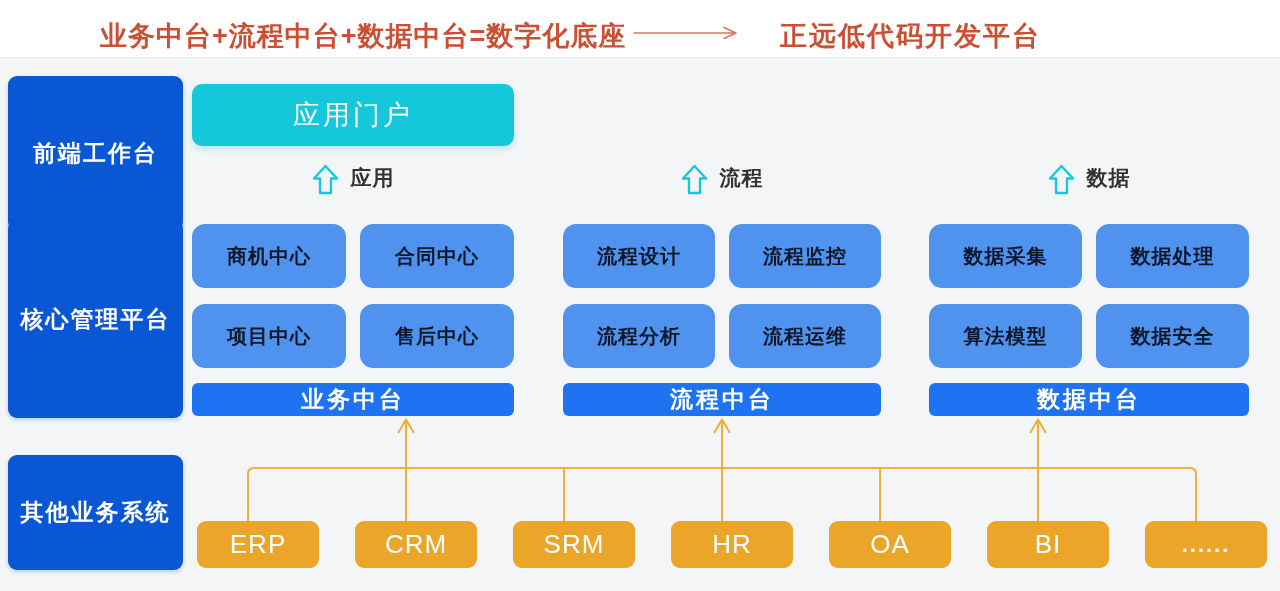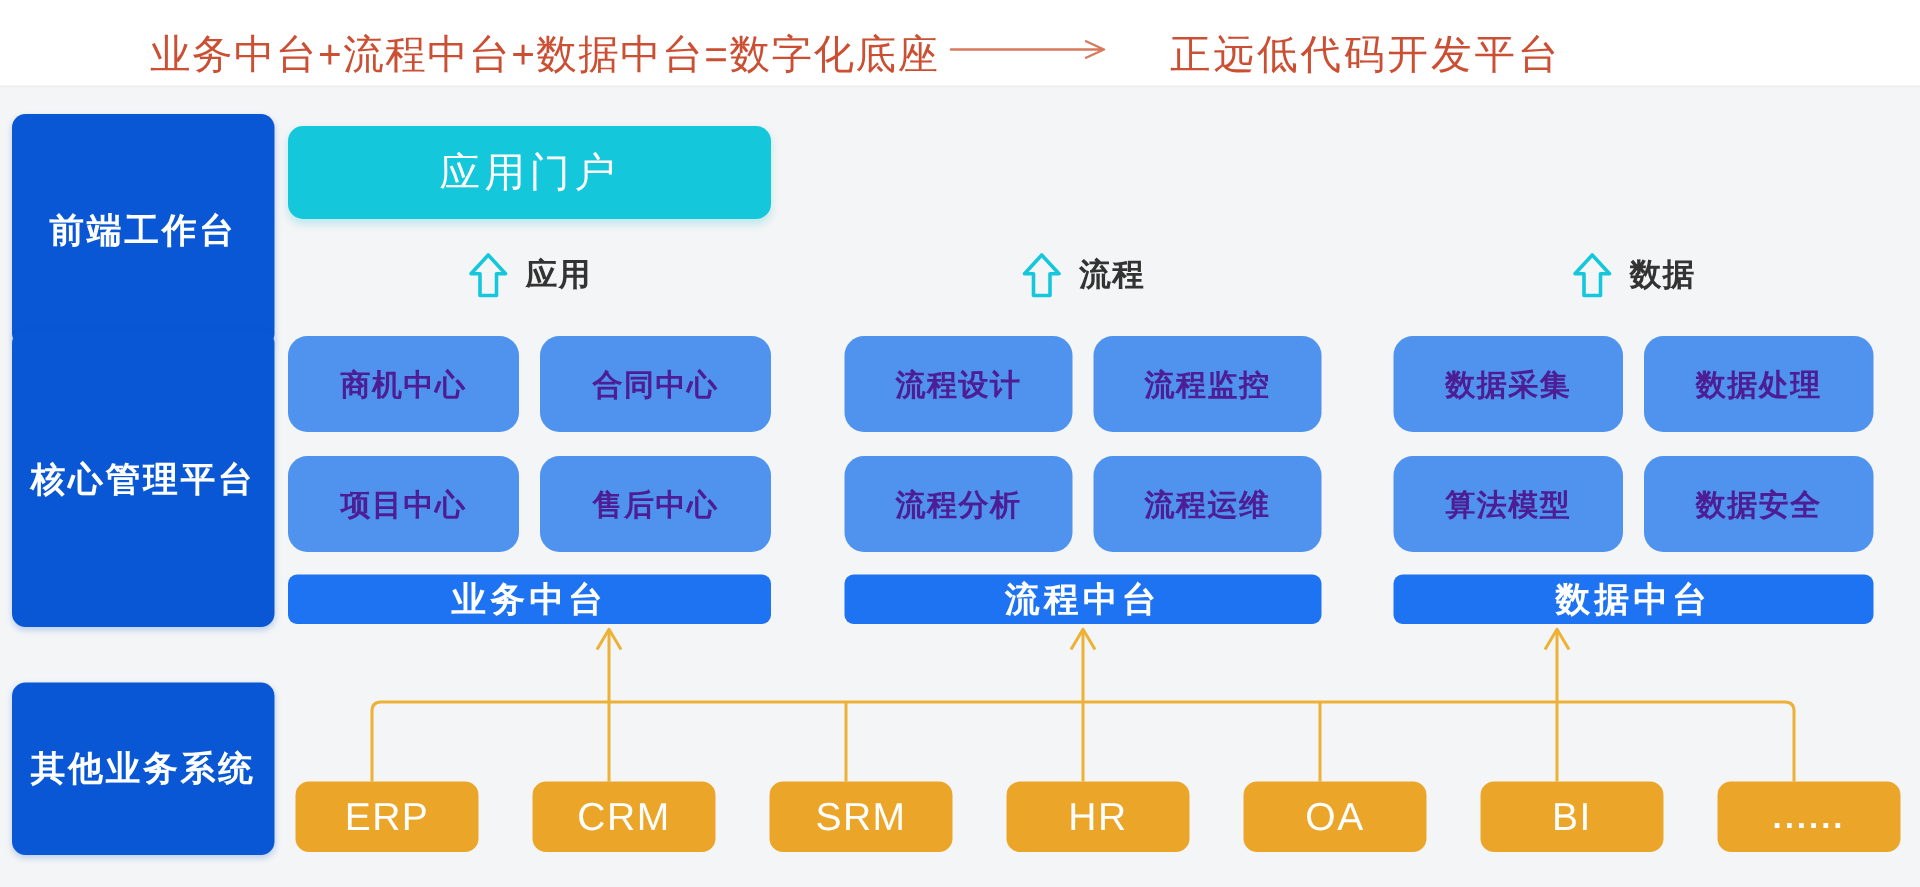--- a/index.html
+++ b/index.html
@@ -2,21 +2,21 @@
 <html><head>
 <meta charset="utf-8">
 <style>
   html,body{margin:0;padding:0}
   body{
     width:1280px;height:591px;position:relative;overflow:hidden;
     background:#f4f5f6;
     font-family:"Liberation Sans","DejaVu Sans",sans-serif;
   }
   .header-band{position:absolute;top:0;left:0;width:1280px;height:57px;background:#ffffff;border-bottom:1px solid #ececee}
-  .title{position:absolute;top:18px;font-size:27px;font-weight:normal;color:#cb4f33;letter-spacing:1px;white-space:nowrap}
+  .title{position:absolute;top:18px;font-size:27px;font-weight:bold;color:#cb4f33;letter-spacing:1px;white-space:nowrap}
   .title-left{left:100px}
   .title-right{left:780px;letter-spacing:2px}
   .title-arrow{position:absolute;left:632px;top:25px}
 
   .side-label{
     position:absolute;left:8px;width:175px;background:#0957d4;border-radius:9px;
     color:#fff;font-weight:bold;font-size:23px;letter-spacing:2px;
     display:flex;align-items:center;justify-content:center;
     box-shadow:0 2px 4px rgba(9,87,212,.25);
   }
@@ -28,26 +28,26 @@
   .col-1{left:192px;width:322px}
   .col-2{left:563px;width:318px}
   .col-3{left:929px;width:320px}
 
   .portal{
     position:absolute;top:0;left:0;right:0;height:62px;background:#14c7db;border-radius:10px;
     color:#fff;font-size:27px;letter-spacing:3px;font-weight:500;
     display:flex;align-items:center;justify-content:center;
     box-shadow:0 3px 6px rgba(10,190,215,.25);
   }
-  .flow{position:absolute;top:80px;left:0;right:0;height:38px;display:flex;align-items:center;justify-content:center;gap:12px}
+  .flow{position:absolute;top:80px;left:0;right:0;height:38px;display:flex;justify-content:center;gap:12px}
   .flow-label{font-size:21px;font-weight:bold;color:#333;letter-spacing:1px}
 
   .cell{
     position:absolute;height:64px;background:#4f93ee;border-radius:13px;
-    color:#4c1d95;font-size:20px;font-weight:bold;letter-spacing:1px;
+    color:#0f172a;font-size:20px;font-weight:bold;letter-spacing:1px;
     display:flex;align-items:center;justify-content:center;
   }
   .row-1{top:140px}.row-2{top:220px}
   .cell-l{left:0;width:calc(50% - 7px)}
   .cell-r{right:0;width:calc(50% - 7px)}
 
   .bar{
     position:absolute;top:299px;left:0;right:0;height:33px;background:#1e73f2;border-radius:6px;
     color:#fff;font-size:23px;font-weight:bold;letter-spacing:3px;
     display:flex;align-items:center;justify-content:center;

